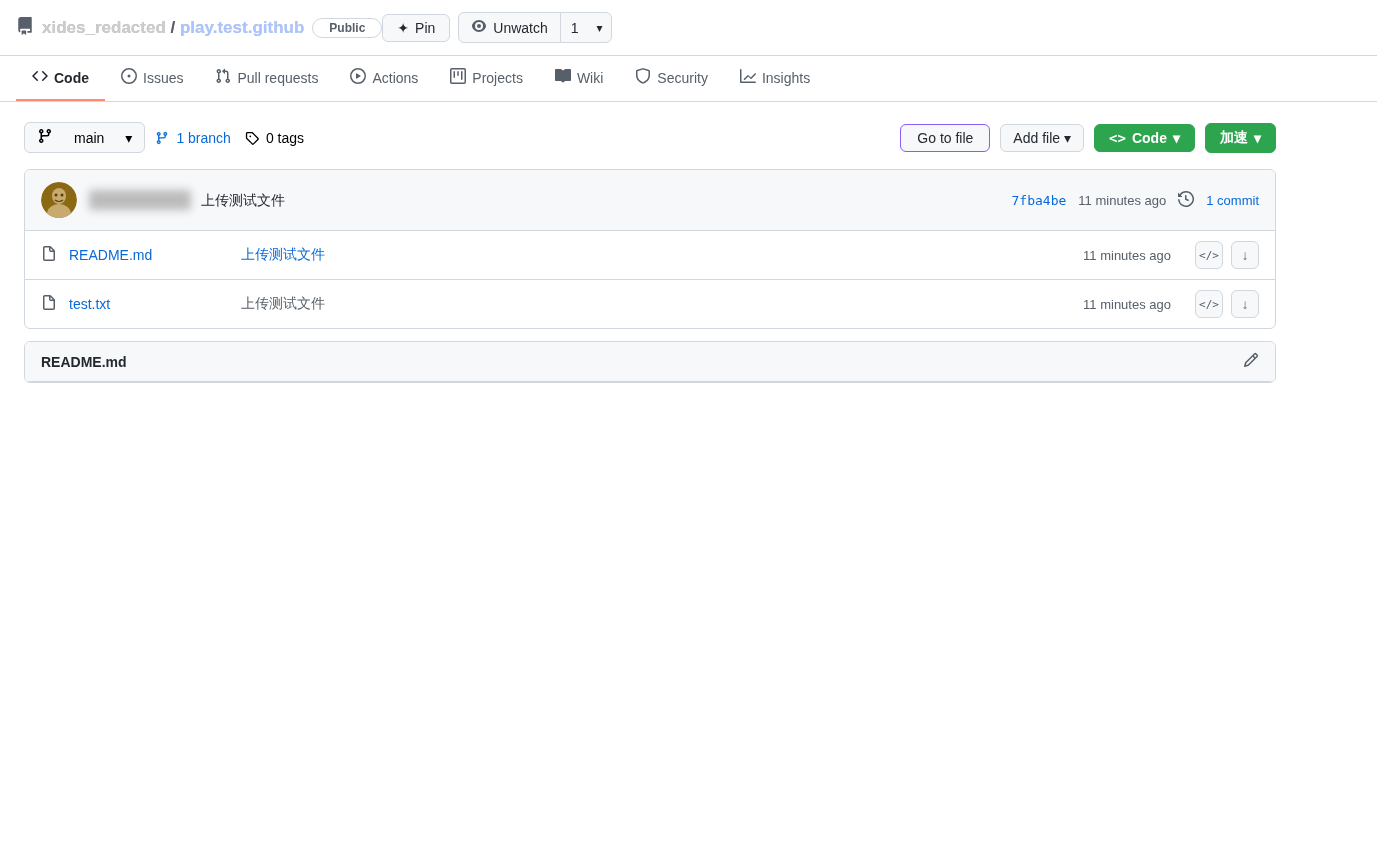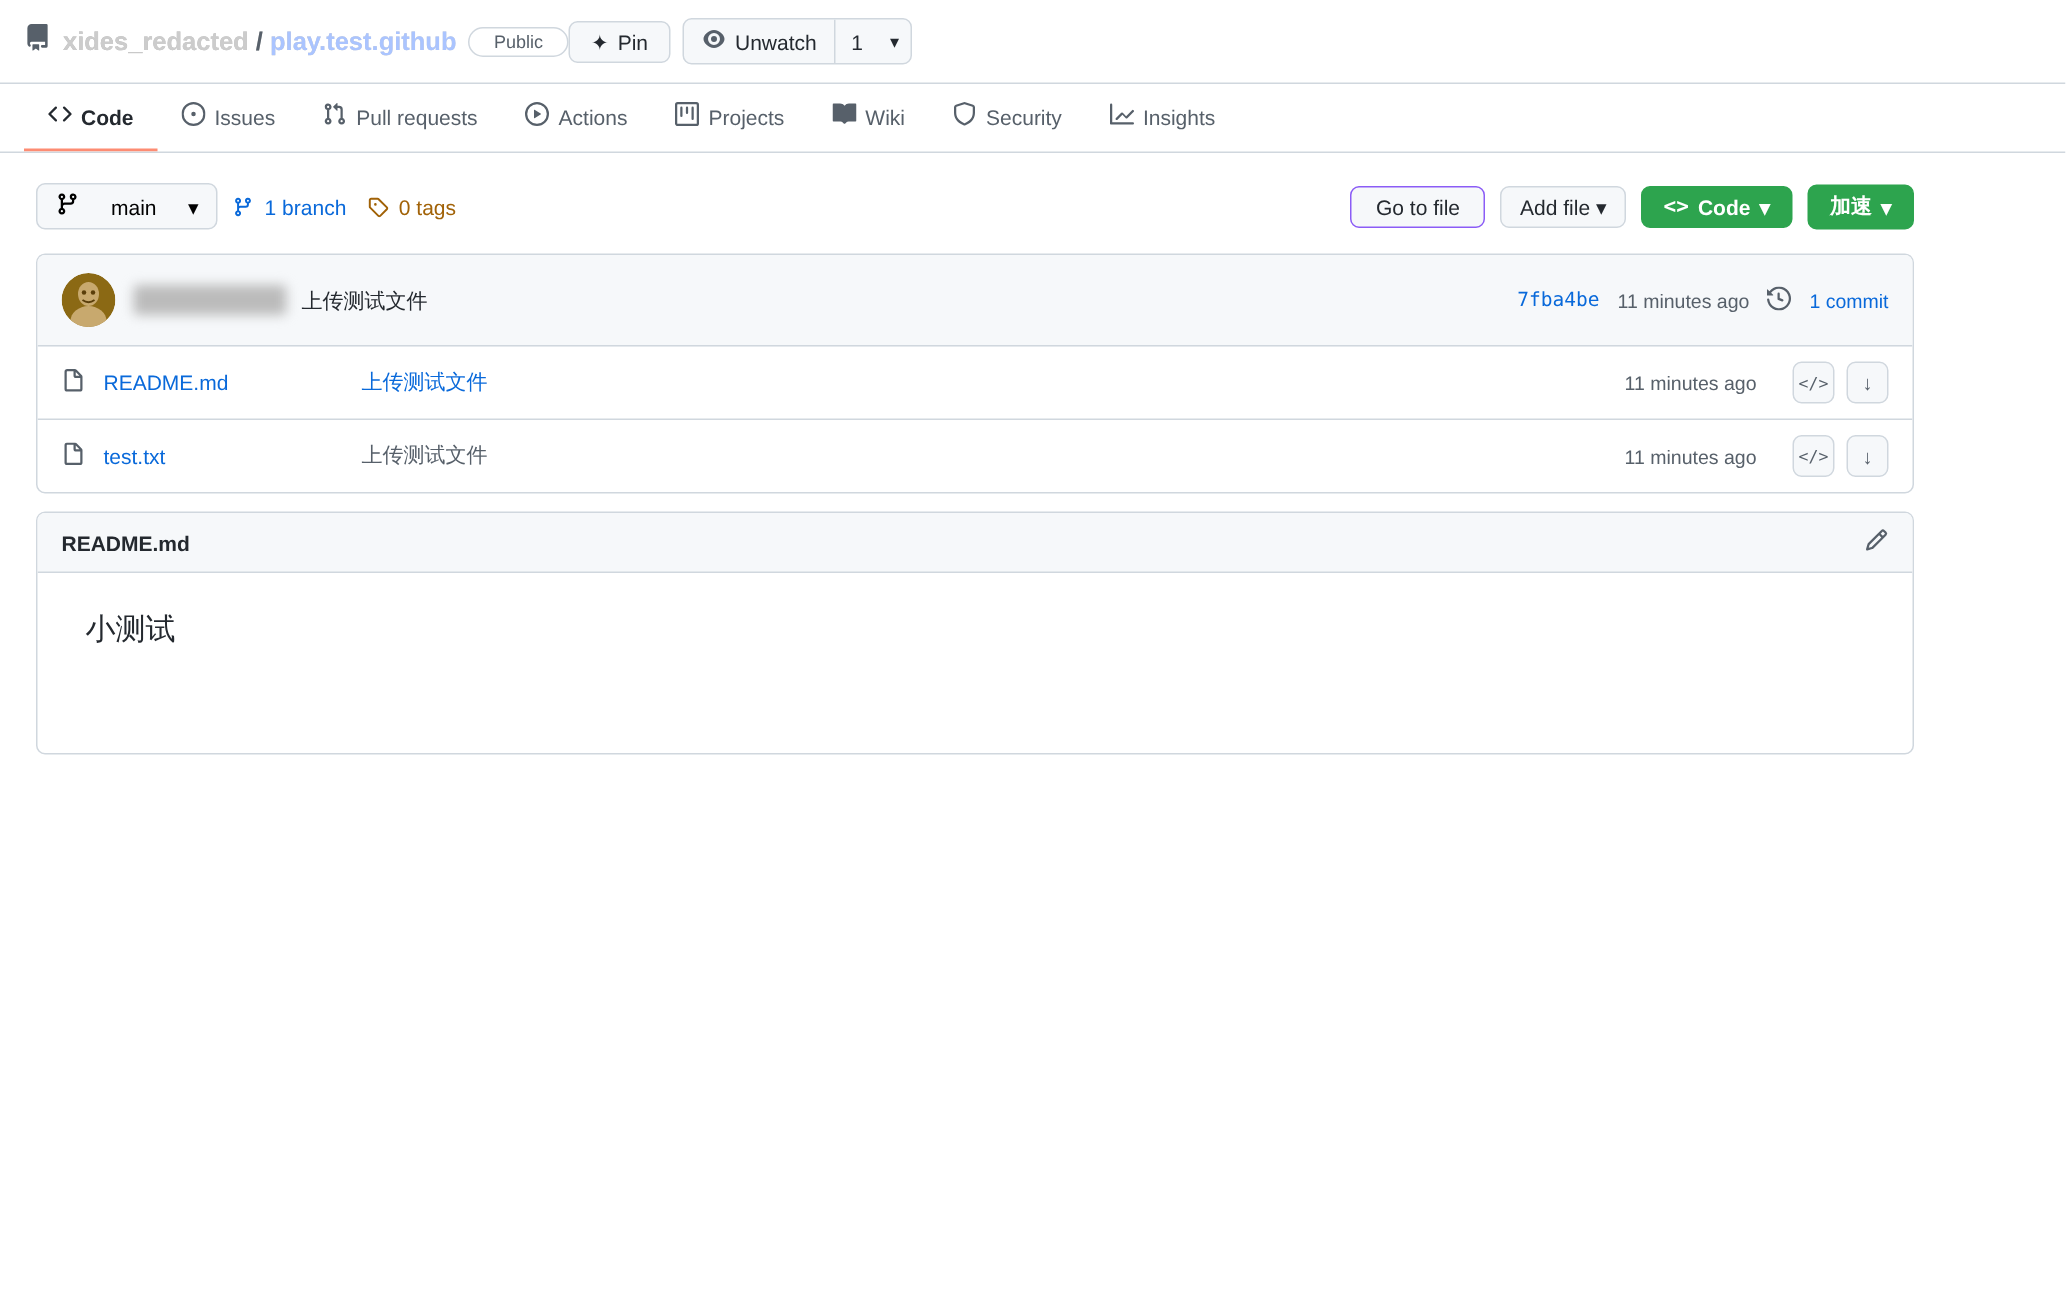--- a/index.html
+++ b/index.html
@@ -40,21 +40,21 @@
       filter: blur(2px);
       user-select: none;
     }
 
     .public-badge {
       font-size: 12px;
       color: #57606a;
       border: 1px solid #d0d7de;
       border-radius: 20px;
       padding: 2px 16px;
-      font-weight: 400;
+      font-weight: 700;
     }
 
     .top-actions {
       display: flex;
       align-items: center;
       gap: 8px;
     }
 
     .btn {
       display: inline-flex;
@@ -500,21 +500,21 @@
       <span>▾</span>
     </button>
 
     <div class="branch-info">
       <span style="cursor:pointer;color:#0969da;justify-content:space-between;">
         <svg width="14" height="14" viewBox="0 0 16 16" fill="currentColor" style="margin-right:3px;">
           <path fill-rule="evenodd" d="M11.75 2.5a.75.75 0 100 1.5.75.75 0 000-1.5zm-2.25.75a2.25 2.25 0 113 2.122V6A2.5 2.5 0 0110 8.5H6a1 1 0 00-1 1v1.128a2.251 2.251 0 11-1.5 0V5.372a2.25 2.25 0 111.5 0v1.836A2.492 2.492 0 016 7h4a1 1 0 001-1v-.628A2.25 2.25 0 019.5 3.25zM4.25 12a.75.75 0 100 1.5.75.75 0 000-1.5zM3.5 3.25a.75.75 0 111.5 0 .75.75 0 01-1.5 0z"></path>
         </svg>
         <span>1 branch</span>
       </span>
-      <span style="cursor:pointer;color:#a16207;">
+      <span style="cursor:pointer;color:#000000;">
         <svg width="14" height="14" viewBox="0 0 16 16" fill="currentColor" style="margin-right:3px;">
           <path fill-rule="evenodd" d="M2.5 7.775V2.75a.25.25 0 01.25-.25h5.025a.25.25 0 01.177.073l6.25 6.25a.25.25 0 010 .354l-5.025 5.025a.25.25 0 01-.354 0l-6.25-6.25a.25.25 0 01-.073-.177zm-1.5 0V2.75C1 1.784 1.784 1 2.75 1h5.025c.464 0 .91.184 1.238.513l6.25 6.25a1.75 1.75 0 010 2.474l-5.026 5.026a1.75 1.75 0 01-2.474 0l-6.25-6.25A1.75 1.75 0 011 7.775zM6 5a1 1 0 100 2 1 1 0 000-2z"></path>
         </svg>
         <span>0 tags</span>
       </span>
     </div>
 
     <div class="spacer"></div>
 
     <button class="btn-goto">Go to file</button>
@@ -606,18 +606,15 @@
 
   <div class="readme-container">
     <div class="readme-header">
       <span class="readme-title">README.md</span>
       <span class="readme-edit">
         <svg width="16" height="16" viewBox="0 0 16 16" fill="#57606a">
           <path fill-rule="evenodd" d="M11.013 1.427a1.75 1.75 0 012.474 0l1.086 1.086a1.75 1.75 0 010 2.474l-8.61 8.61c-.21.21-.47.364-.756.445l-3.251.93a.75.75 0 01-.927-.928l.929-3.25a1.75 1.75 0 01.445-.758l8.61-8.61zm1.414 1.06a.25.25 0 00-.354 0L10.811 3.75l1.439 1.44 1.263-1.263a.25.25 0 000-.354l-1.086-1.086zM11.189 6.25L9.75 4.81l-6.286 6.287a.25.25 0 00-.064.108l-.558 1.953 1.953-.558a.25.25 0 00.108-.064l6.286-6.286z"></path>
         </svg>
       </span>
     </div>
-    <div class="readme-body">
-      <div class="readme-content">小测试</div>
-    </div>
   </div>
 
 </div>
 
 </body></html>

